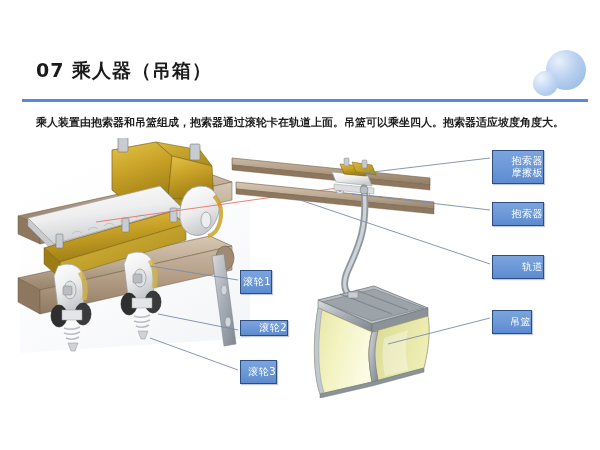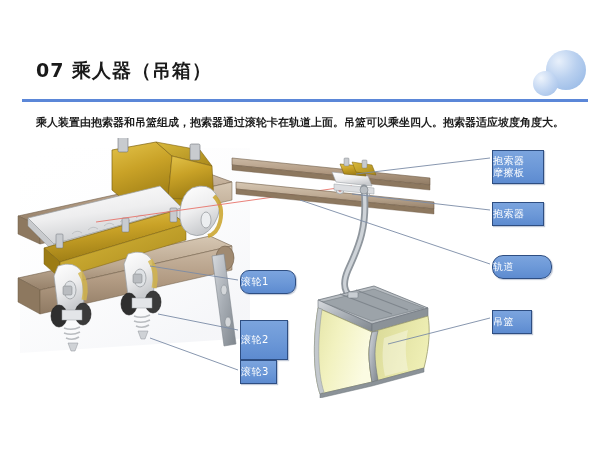--- a/index.html
+++ b/index.html
@@ -87,33 +87,33 @@
     position: absolute;
     box-sizing: border-box;
     background: linear-gradient(180deg, #7ba4de 0%, #6d99d8 50%, #5d8bd0 100%);
     border: 1px solid #2e4e82;
     color: #ffffff;
     font-size: 10px;
     line-height: 12px;
     text-align: center;
     display: flex;
     flex-direction: column;
-    align-items: flex-start;
+    align-items: flex-end;
     justify-content: center;
     box-shadow: 1px 1px 1px rgba(80,100,140,0.35);
     letter-spacing: 0.5px;
   }
   .callout-label span { display: block; white-space: nowrap; }
 
   #label-friction-plate { left: 492px; top: 150px; width: 52px; height: 34px; }
   #label-grip          { left: 492px; top: 202px; width: 52px; height: 24px; }
-  #label-track         { left: 492px; top: 255px; width: 60px; height: 24px; border-radius: 11px; }
+  #label-track         { left: 492px; top: 255px; width: 52px; height: 24px; }
   #label-cabin         { left: 492px; top: 310px; width: 40px; height: 24px; }
-  #label-roller-1      { left: 240px; top: 270px; width: 56px; height: 24px; border-radius: 9px; }
-  #label-roller-2      { left: 240px; top: 320px; width: 48px; height: 40px; }
+  #label-roller-1      { left: 240px; top: 270px; width: 32px; height: 24px; }
+  #label-roller-2      { left: 240px; top: 320px; width: 48px; height: 16px; }
   #label-roller-3      { left: 240px; top: 360px; width: 37px; height: 24px; }
 </style>
 </head>
 <body>
 
 <div id="slide-title">07 乘人器（吊箱）</div>
 <div id="title-divider"></div>
 
 <div id="deco-circles">
   <div class="deco-circle" id="deco-circle-large"></div>

